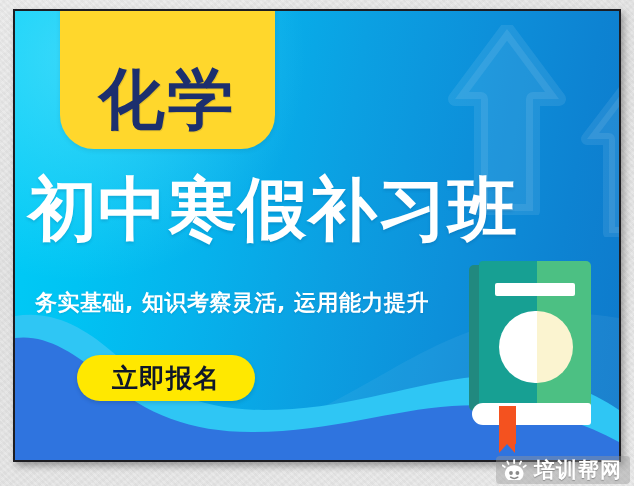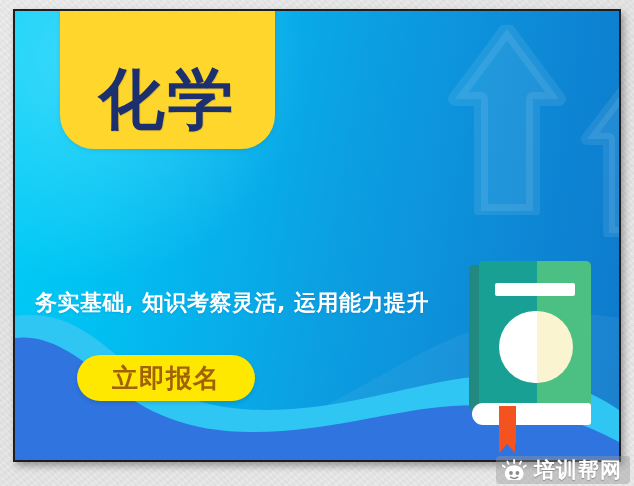--- a/index.html
+++ b/index.html
@@ -148,21 +148,21 @@
     padding: 0;
     display: flex;
     align-items: center;
     justify-content: center;
     box-shadow: 0 2px 4px rgba(0,0,0,0.13);
   }
   #cta-button-label {
     font-family: "DejaVu Sans", "Liberation Sans", sans-serif;
     font-size: 26px;
     font-weight: bold;
-    color: #a16207;
+    color: #0f172a;
     letter-spacing: 1px;
     white-space: nowrap;
     line-height: 1;
   }
 
   
   #book {
     position: absolute;
     left: 454px;
     top: 250px;
@@ -296,20 +296,21 @@
         <div class="book-spine"></div>
         <div class="book-cover-left"></div>
         <div class="book-cover-right"></div>
         <div class="book-band"></div>
         <div class="book-circle-left"></div>
         <div class="book-circle-right"></div>
         <div class="book-pages"></div>
         <div class="book-bookmark"></div>
       </div>
 
+      <div id="main-title">初中寒假补习班</div>
 
       <div id="subtitle">务实基础, 知识考察灵活, 运用能力提升</div>
 
       <button id="cta-button">
         <span id="cta-button-label">立即报名</span>
       </button>
 
     </div>
   </div>
 

